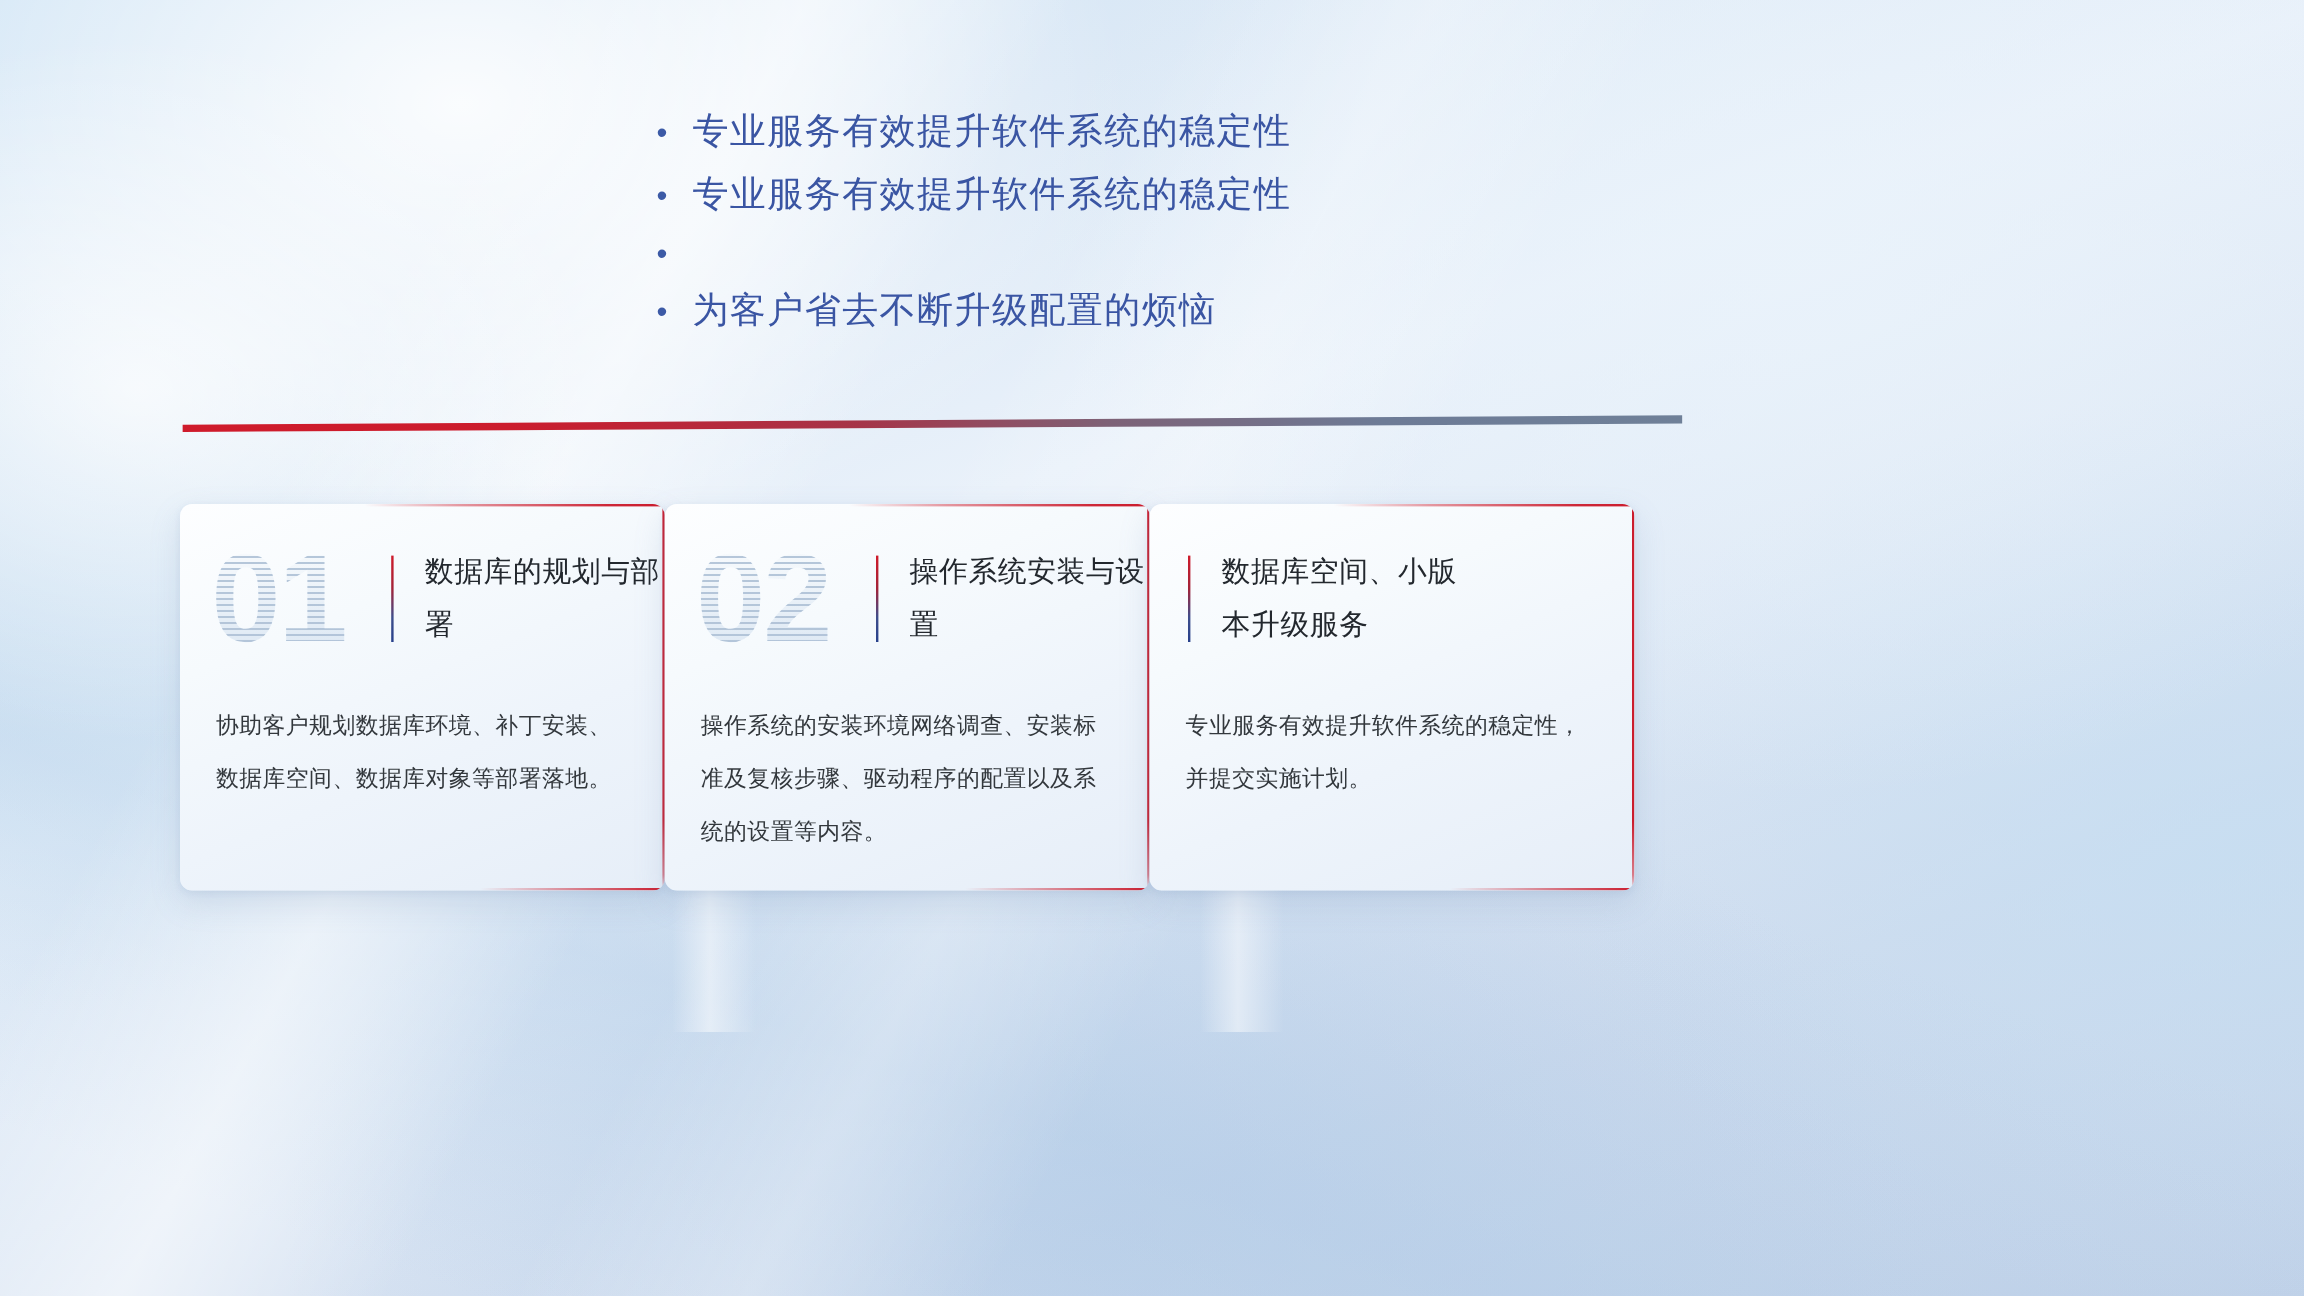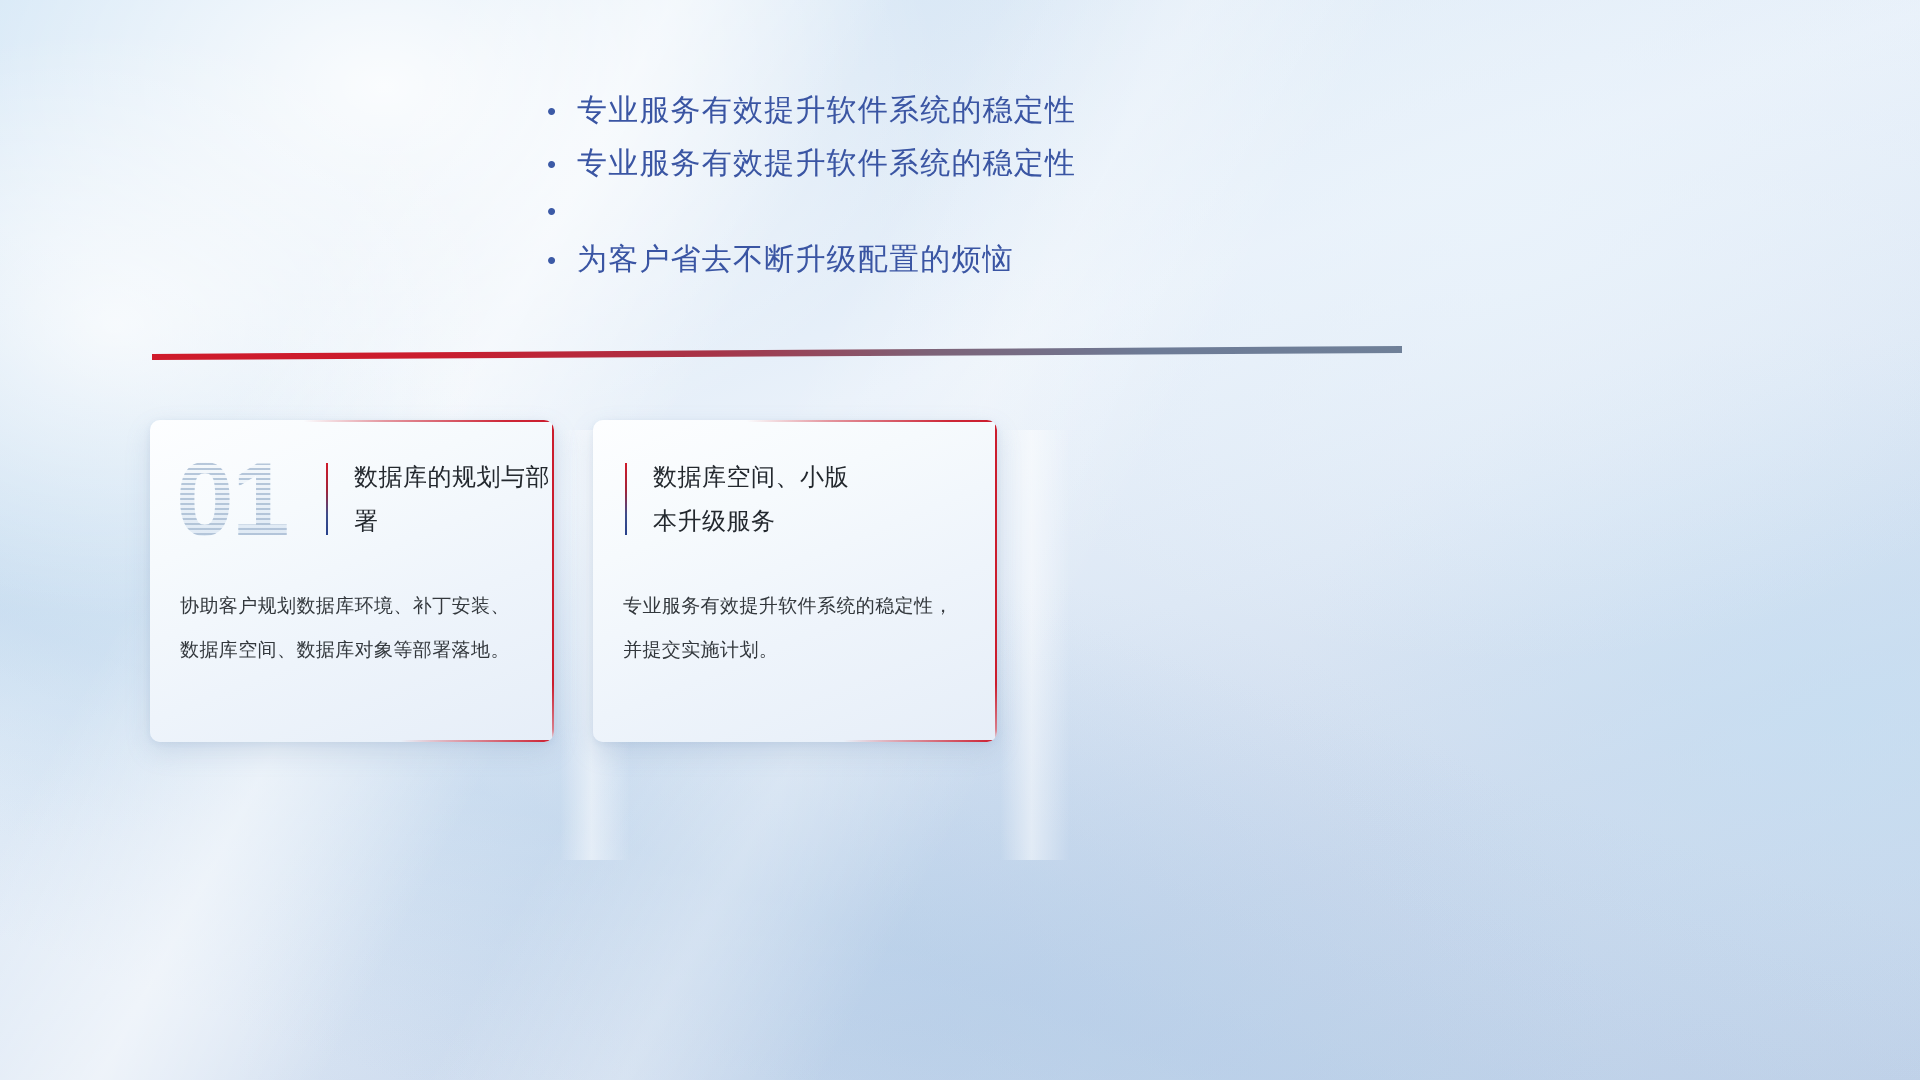--- a/index.html
+++ b/index.html
@@ -89,21 +89,20 @@
     top: 420px;
     width: 1620px;
     display: flex;
     gap: 0;
     z-index: 5;
   }
   .card {
     position: relative;
     width: 404px;
     height: 322px;
-    margin-right: 39px;
     border-radius: 10px;
     background:
       linear-gradient(158deg, #fdfeff 0%, #f6fafd 30%, #eef4fb 62%, #e6eef8 100%);
     box-shadow: 0 10px 26px rgba(110,140,180,0.18),
                 0 2px 6px rgba(110,140,180,0.12);
     overflow: hidden;
   }
   .card:last-child { margin-right: 0; }
 
   
@@ -257,20 +256,31 @@
       <span class="accent-right"></span>
       <span class="accent-bottom"></span>
       <div class="card-head">
         <div class="ghost-num">01</div>
         <div class="num-sep"></div>
         <div class="card-title">数据库的规划与部署</div>
       </div>
       <div class="card-body">协助客户规划数据库环境、补丁安装、数据库空间、数据库对象等部署落地。</div>
     </div>
 
+    <div class="card">
+      <span class="accent-top"></span>
+      <span class="accent-right"></span>
+      <span class="accent-bottom"></span>
+      <div class="card-head">
+        <div class="ghost-num">02</div>
+        <div class="num-sep"></div>
+        <div class="card-title">操作系统安装与设置</div>
+      </div>
+      <div class="card-body">操作系统的安装环境网络调查、安装标准及复核步骤、驱动程序的配置以及系统的设置等内容。</div>
+    </div>
 
     <div class="card">
       <span class="accent-top"></span>
       <span class="accent-right"></span>
       <span class="accent-bottom"></span>
       <div class="card-head">
         <div class="num-sep"></div>
         <div class="card-title">数据库空间、小版本升级服务</div>
       </div>
       <div class="card-body">专业服务有效提升软件系统的稳定性，并提交实施计划。</div>

